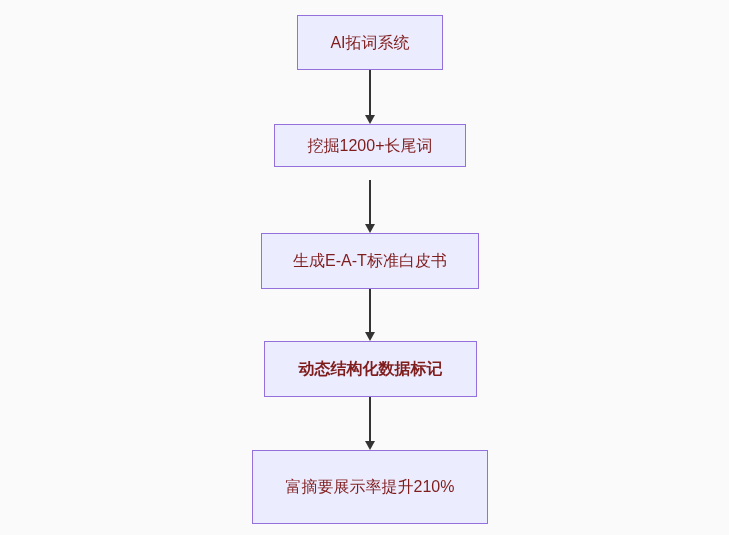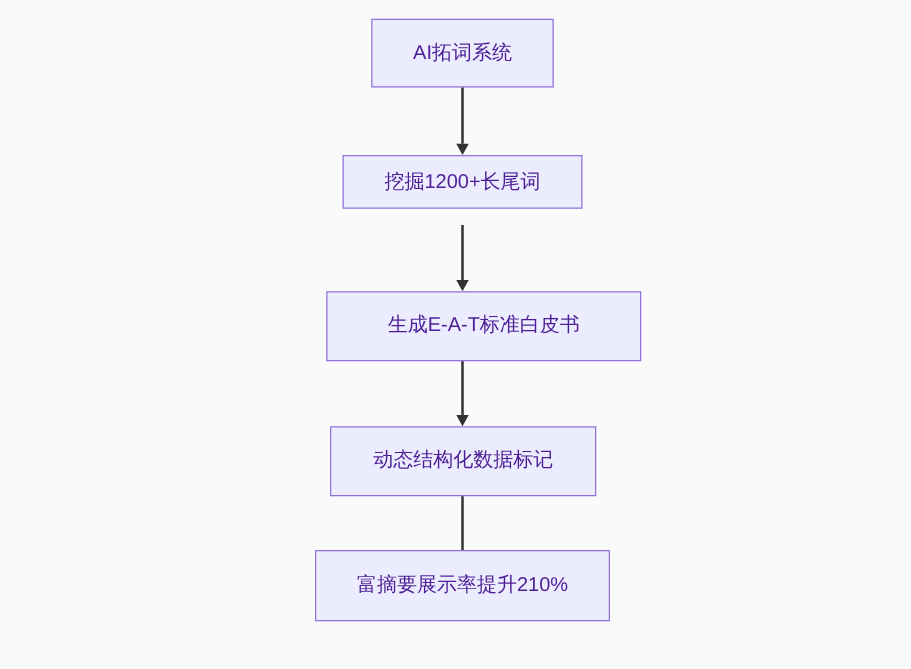--- a/index.html
+++ b/index.html
@@ -13,35 +13,35 @@
     width: 729px;
     height: 535px;
     background: #fafafa;
     overflow: hidden;
   }
   .node {
     position: absolute;
     box-sizing: border-box;
     background: #ECECFF;
     border: 1.3px solid #9370DB;
-    color: #4c1d95;
+    color: #7f1d1d;
     font-size: 16px;
     line-height: 1;
     display: flex;
     align-items: center;
     justify-content: center;
     text-align: center;
     white-space: nowrap;
   }
   
   .n1 { left: 297px; top: 15px;  width: 146px; height: 55px; }
   .n2 { left: 274px; top: 124px; width: 192px; height: 43px; }
-  .n3 { left: 261px; top: 233px; width: 252px; height: 56px; }
-  .n4 { left: 264px; top: 341px; width: 213px; height: 56px; }
-  .n5 { left: 252px; top: 440px; width: 236px; height: 57px; }
+  .n3 { left: 261px; top: 233px; width: 218px; height: 56px; }
+  .n4 { left: 264px; top: 341px; width: 213px; height: 56px; font-weight: bold; }
+  .n5 { left: 252px; top: 450px; width: 236px; height: 74px; }
 
   .arrow {
     position: absolute;
     left: 364px;
     width: 12px;
     display: flex;
     flex-direction: column;
     align-items: center;
   }
   .arrow .line {

